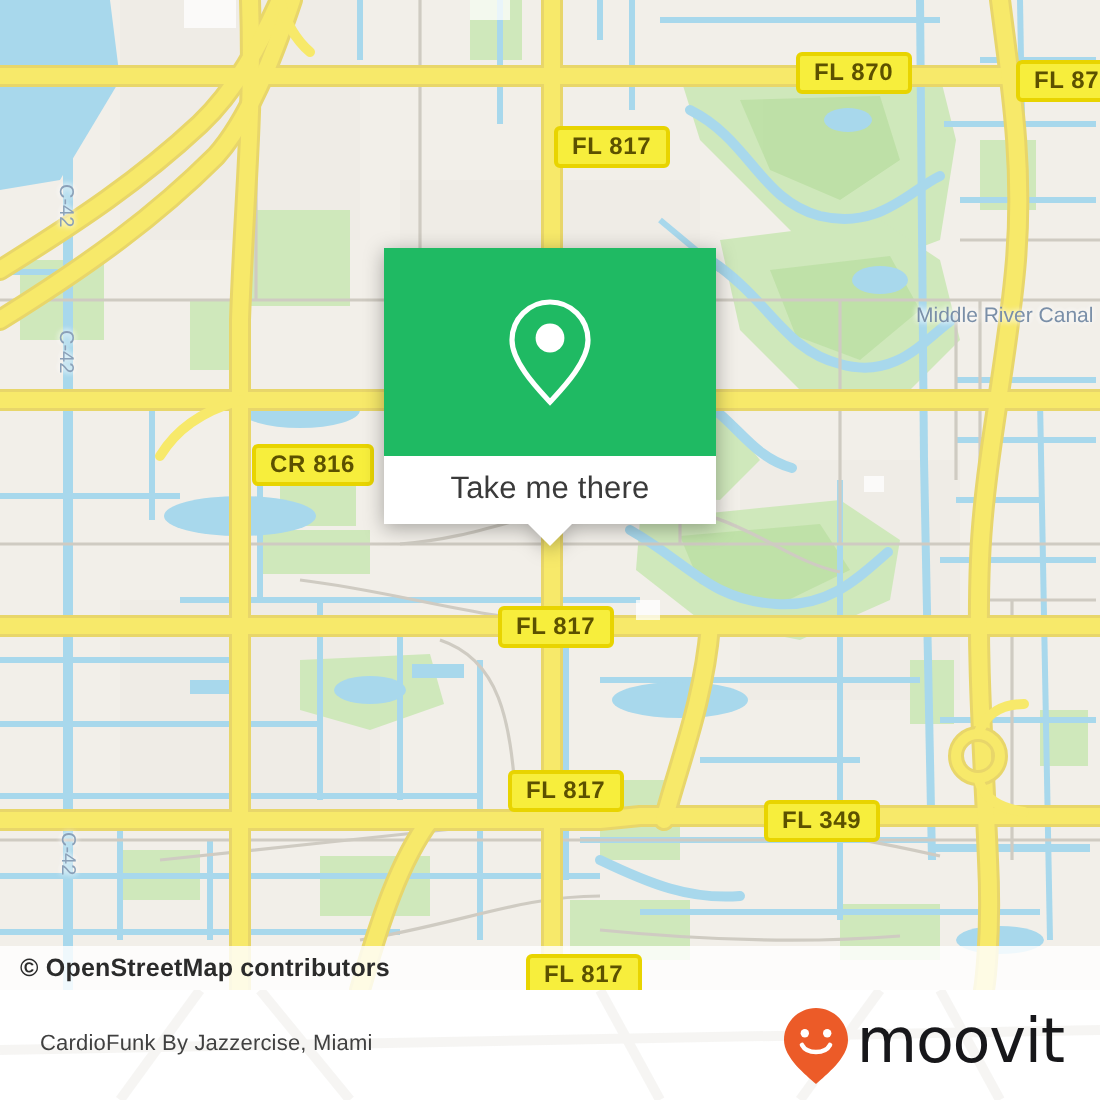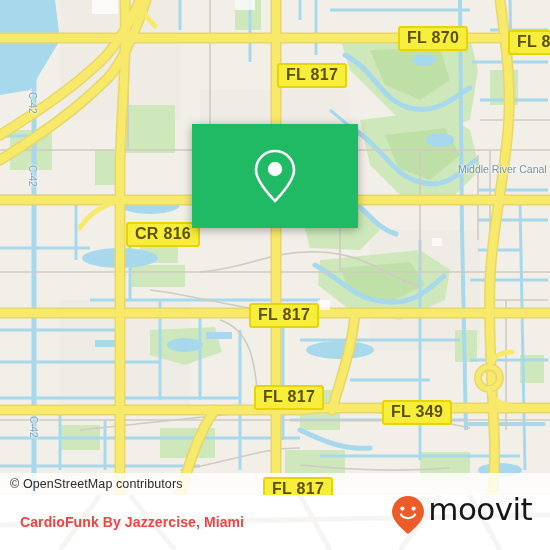--- a/index.html
+++ b/index.html
@@ -38,20 +38,21 @@
     width: 550px;
     height: 22px;
     line-height: 22px;
     background: rgba(255,255,255,0.82);
     color: #2b2b2b;
     font-size: 12.5px;
     padding-left: 10px;
     box-sizing: border-box;
     letter-spacing: 0.1px;
     white-space: nowrap;
+    font-weight: bold;
   }
 
   
   #popup {
     position: absolute;
     left: 192px;
     top: 124px;
     width: 166px;
     z-index: 40;
     filter: drop-shadow(0 2px 5px rgba(0,0,0,0.32));
@@ -102,53 +103,53 @@
     position: absolute;
     inset: 0;
     opacity: 0.35;
   }
   #footer-title {
     position: absolute;
     left: 20px;
     top: 0;
     height: 55px;
     line-height: 55px;
-    font-size: 14px;
-    color: #ef4444;
+    font-size: 11px;
+    color: #404040;
     letter-spacing: 0.1px;
     white-space: nowrap;
-    font-weight: bold;
   }
   #moovit-logo {
     position: absolute;
     right: 18px;
     top: 0;
     height: 55px;
     display: flex;
+    align-items: center;
     gap: 3px;
   }
   #moovit-word {
     font-size: 31px;
     color: #17171a;
     letter-spacing: -0.6px;
     font-family: "DejaVu Sans", sans-serif;
     font-weight: 400;
     line-height: 1;
     position: relative;
     top: -1px;
   }
 
   
   .shield {
     position: absolute;
     background: #f7ee3c;
     border: 2px solid #e8d400;
     border-radius: 3px;
     color: #5c5100;
-    font-size: 16px;
+    font-size: 12px;
     font-weight: bold;
     padding: 1px 7px 2px 7px;
     white-space: nowrap;
     letter-spacing: 0.3px;
     box-sizing: border-box;
     z-index: 20;
   }
   .water-label {
     position: absolute;
     color: #7a8fa8;
@@ -380,34 +381,38 @@
 
     <div class="shield" style="left:398px; top:26px;">FL 870</div>
     <div class="shield" style="left:508px; top:30px;">FL 870</div>
     <div class="shield" style="left:277px; top:63px;">FL 817</div>
     <div class="shield" style="left:126px; top:190px;margin-top:32px;">CR 816</div>
     <div class="shield" style="left:249px; top:303px;">FL 817</div>
     <div class="shield" style="left:254px; top:385px;">FL 817</div>
     <div class="shield" style="left:382px; top:400px;">FL 349</div>
     <div class="shield" style="left:263px; top:477px;">FL 817</div>
 
-    <div class="water-label" style="left:458px; top:163px;">Middle River Canal</div>
+    <div class="water-label" style="left:458px; top:152px;">Middle River Canal</div>
     <div class="canal-label" style="left:27px; top:92px;">C-42</div>
     <div class="canal-label" style="left:27px; top:165px;">C-42</div>
     <div class="canal-label" style="left:28px; top:416px;">C-42</div>
 
     <div id="osm-attrib">© OpenStreetMap contributors</div>
   </div>
 
   <div id="popup">
     <div id="popup-head">
       <svg width="44" height="56" viewBox="0 0 44 56" xmlns="http://www.w3.org/2000/svg">
         <path d="M22 3 C11.5 3, 3 11.5, 3 22 C3 33.5, 17 47.5, 22 53 C27 47.5, 41 33.5, 41 22 C41 11.5, 32.5 3, 22 3 Z" fill="none" stroke="#ffffff" stroke-width="2.6"></path>
         <circle cx="22" cy="21" r="7.2" fill="#ffffff"></circle>
       </svg>
+    </div>
+    <div id="popup-body">
+      <span id="popup-label">Take me there</span>
+      <div id="popup-tail"></div>
     </div>
   </div>
 
   <div id="footer">
     <svg id="footer-watermark" width="550" height="55" viewBox="0 0 550 55" xmlns="http://www.w3.org/2000/svg">
       <g stroke="#e6e4df" stroke-width="5" fill="none">
         <path d="M60 55 L100 0"></path>
         <path d="M130 0 L175 55"></path>
         <path d="M300 0 L330 55"></path>
         <path d="M400 55 L440 0"></path>

